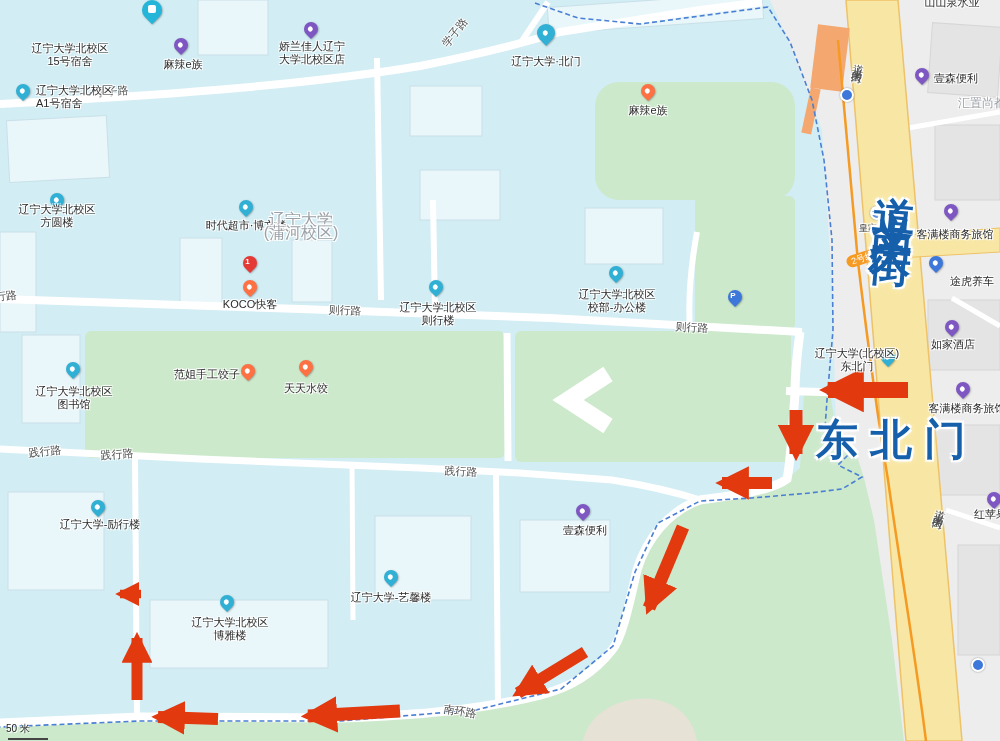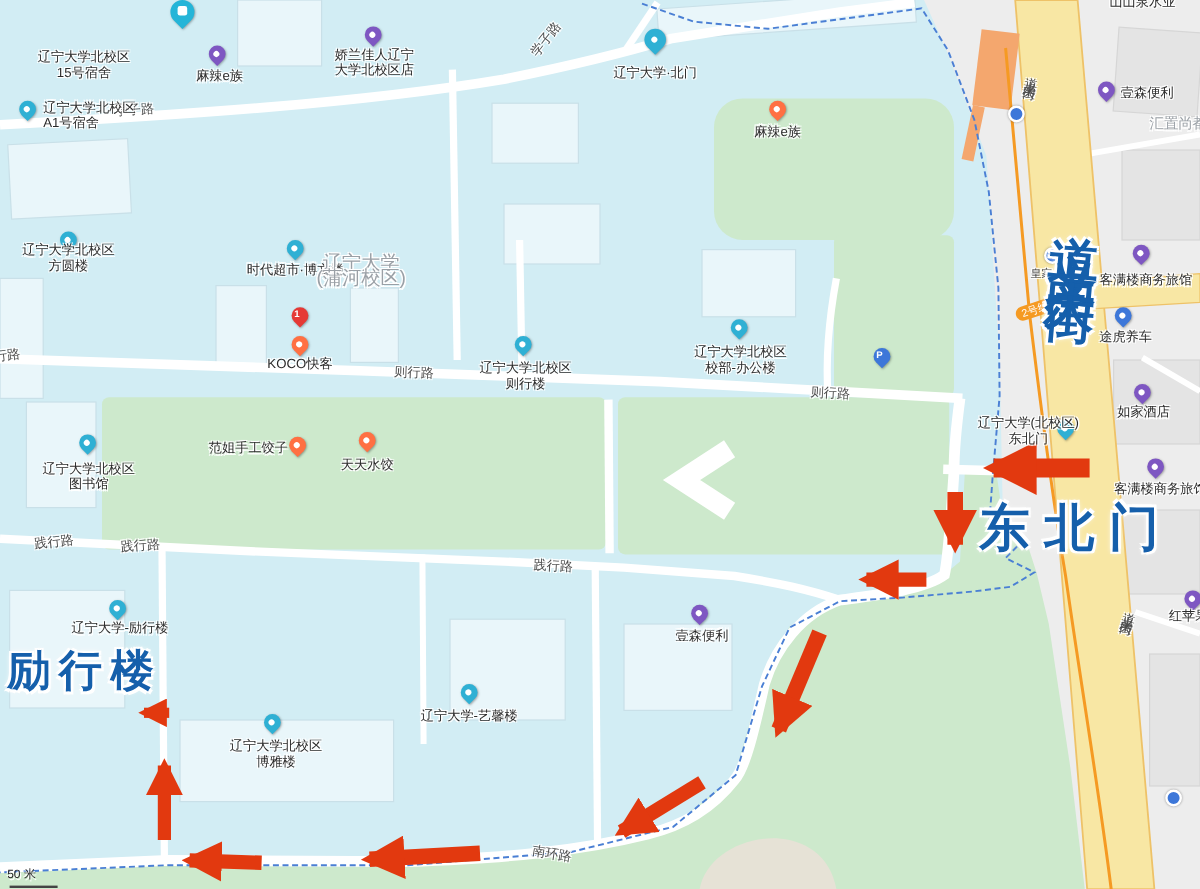--- a/index.html
+++ b/index.html
@@ -291,21 +291,21 @@
   <div class="lbl" style="left:857px;top:347px;">
       <span>辽宁大学(北校区)</span>
       <span>东北门</span>
     </div>
   <div class="lbl" style="left:953px;top:338px;">
       <span>如家酒店</span>
     </div>
   <div class="lbl" style="left:955px;top:228px;">
       <span>客满楼商务旅馆</span>
     </div>
-  <div class="lbl" style="left:938px;top:275px;">
+  <div class="lbl" style="left:972px;top:275px;">
       <span>途虎养车</span>
     </div>
   <div class="lbl" style="left:967px;top:402px;">
       <span>客满楼商务旅馆</span>
     </div>
   <div class="lbl" style="left:934px;top:72px;transform:none;text-align:left;">
       <span>壹森便利</span>
     </div>
   <div class="lbl gray" style="left:958px;top:97px;transform:none;text-align:left;font-size:12px;">
       <span>汇置尚都</span>
@@ -316,17 +316,16 @@
   <div class="lbl" style="left:974px;top:508px;transform:none;text-align:left;">
       <span>红苹果大</span>
     </div>
   <div class="lbl" style="left:868px;top:222px;font-size:9px;">
       <span>皇家</span>
     </div>
 
   <div id="metro-badge">2号线</div>
   <div class="bigcall vert" style="left:868px;top:164px;font-size:42px;letter-spacing:12px;transform:rotate(5deg);">道义南大街</div>
   <div class="bigcall" style="left:816px;top:412px;font-size:42px;letter-spacing:12px;">东北门</div>
-  <div class="bigcall" style="left:6px;top:535px;font-size:36px;letter-spacing:7px;">励行楼</div>
   <div id="scale">50 米</div>
   <div id="scalebar"></div>
 
 </div>
 
 </body></html>

